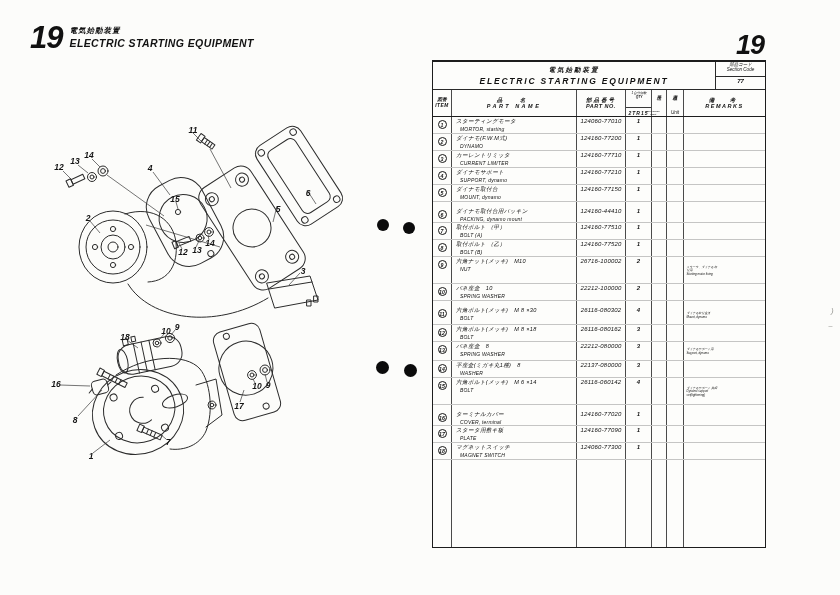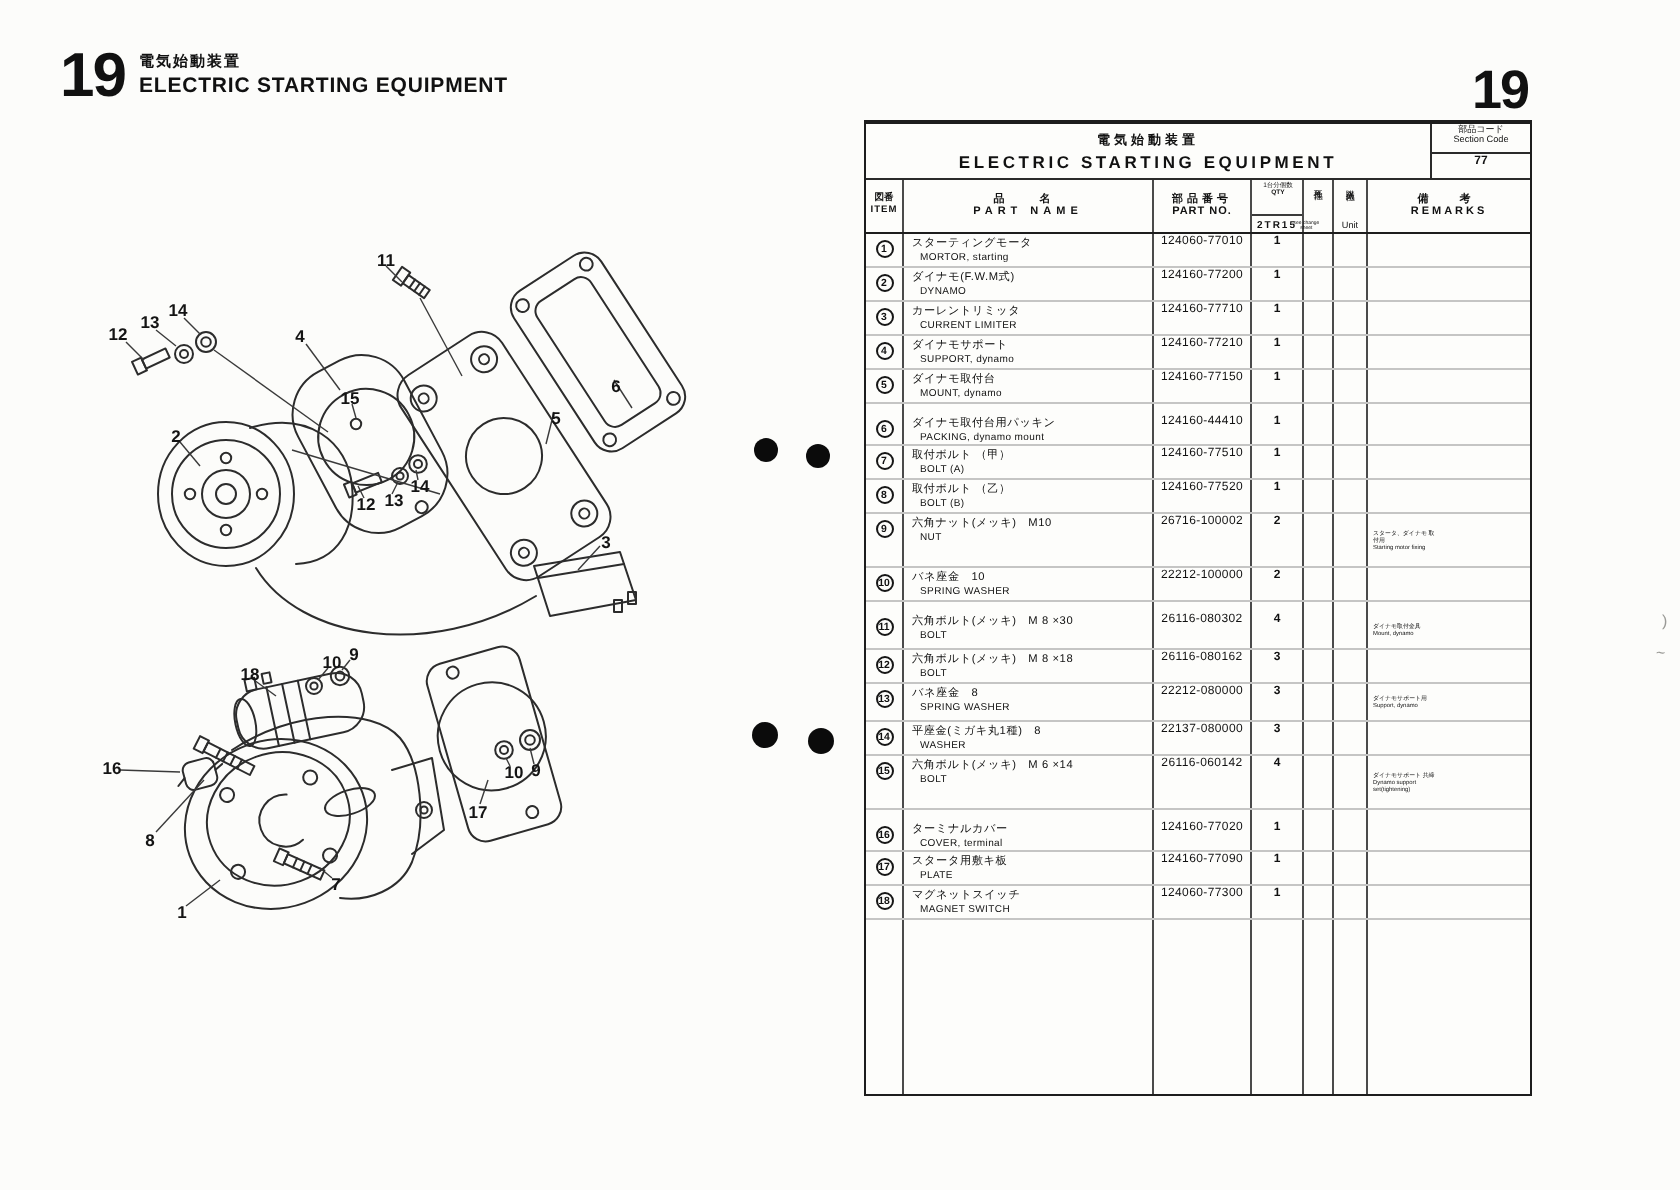--- a/index.html
+++ b/index.html
@@ -1,20 +1,21 @@
 <!DOCTYPE html>
 <html><head>
 <meta charset="utf-8">
 <style>
   * { margin:0; padding:0; box-sizing:border-box; }
   html,body { background:#e8e8e6; }
   body { font-family:"Liberation Sans", sans-serif; color:#111; }
   .page {
     position:relative; width:840px; height:595px; background:#fcfcfa;
     overflow:hidden;
+    font-style:italic;
   }
 
   
   .chapter { position:absolute; left:30px; top:24px; display:flex; gap:7px; }
   .chapter .num { font-size:31px; font-weight:900; line-height:0.9; letter-spacing:-1px; }
   .chapter .titles { padding-top:2px; }
   .chapter .jp { font-size:7.5px; font-weight:bold; letter-spacing:1px; }
   .chapter .en { font-size:10.5px; font-weight:bold; letter-spacing:0.4px; margin-top:1px; }
   .pagenum { position:absolute; left:736px; top:30px; font-size:27px; font-weight:900; letter-spacing:-1px; }
 

